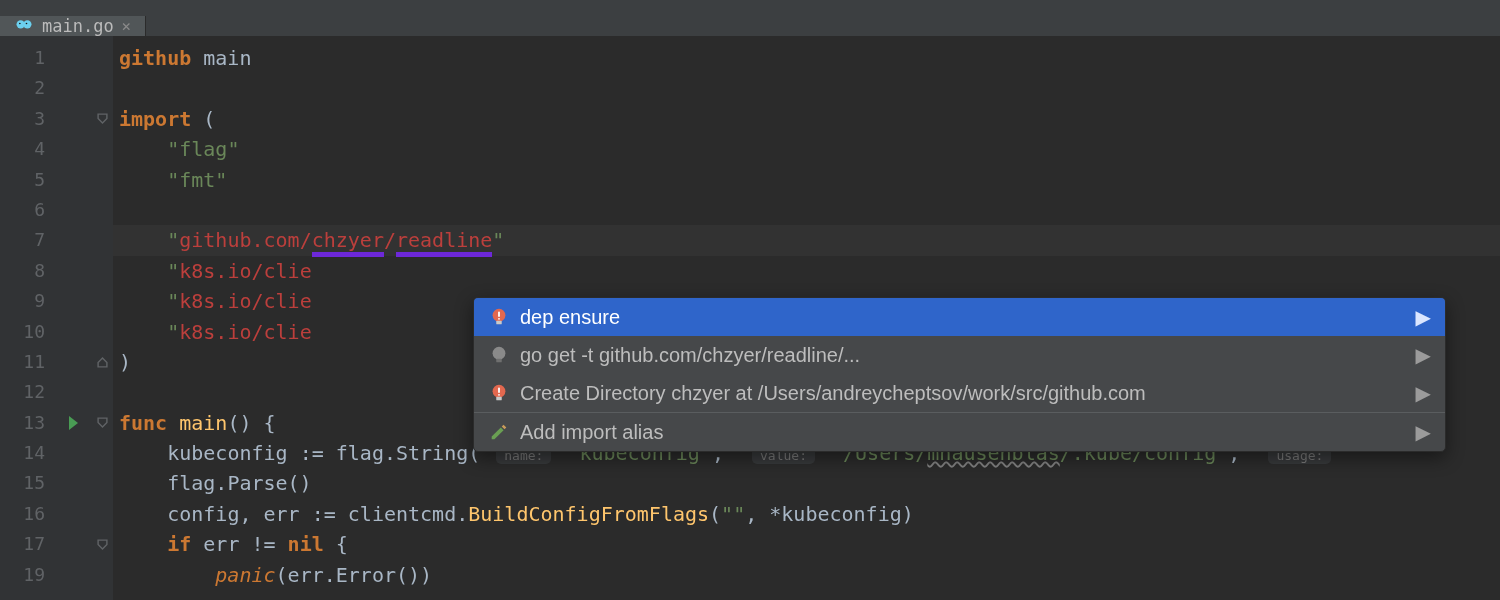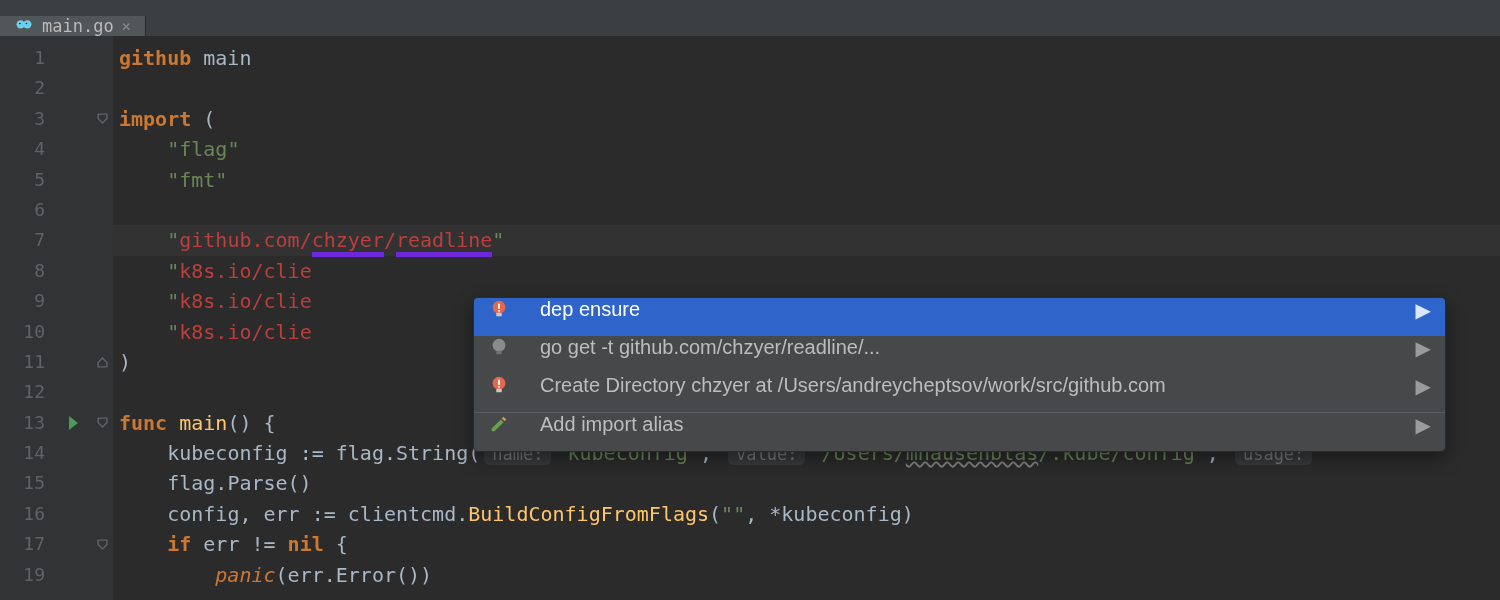--- a/index.html
+++ b/index.html
@@ -20,28 +20,28 @@
   .code { flex:1; padding-top:7px; font-size:20px; position:relative; }
   .line { height:30.4px; line-height:30.4px; white-space:pre; padding-left:6px; position:relative; }
   .hl-line { background:#323232; }
   .kw { color:#cc7832; font-weight:600; }
   .str { color:#6a8759; }
   .err { color:#bc3f3c; }
   .fn { color:#ffc66d; }
   .ident { color:#a9b7c6; }
   .op { color:#a9b7c6; }
   .builtin { color:#cc7832; font-style:italic; }
-  .hint { background:#37393b; color:#787878; border-radius:5px; padding:1px 8px; font-size:17px; margin:0 4px; }
+  .hint { background:#37393b; color:#787878; border-radius:5px; padding:1px 8px; font-size:13px; margin:0 16px; }
   .und { border-bottom:5px solid #6d28d9; }
   .wavy { text-decoration:underline wavy #808080; text-decoration-skip-ink:none; }
   .bulb { position:absolute; left:34px; width:18px; height:18px; top:6px; }
   .bulb svg { width:18px; height:18px; }
   
   .popup { position:absolute; left:360px; top:261px; width:973px; background:#46484a; border:1px solid #2b2b2b; border-radius:5px; box-shadow:0 6px 18px rgba(0,0,0,.45); font-family:-apple-system,"Segoe UI",Arial,sans-serif; font-size:20px; overflow:hidden; }
-  .popup .item { display:flex; height:38px; padding:0 14px; color:#bdbdbd; position:relative;gap:20px; }
+  .popup .item { display:flex; align-items:center; height:38px; padding:0 14px; color:#bdbdbd; position:relative; }
   .popup .item.sel { background:#2f65ca; color:#fff; }
   .popup .item .picon { width:22px; height:22px; margin-right:10px; display:flex; align-items:center; justify-content:center; }
   .popup .item .arrow { margin-left:auto; color:#9b9b9b; }
   .popup .item.sel .arrow { color:#dbe6ff; }
   .popup .sep { height:1px; background:#5a5d5f; }
 </style>
 </head>
 <body>
 
 <div class="tabbar">

